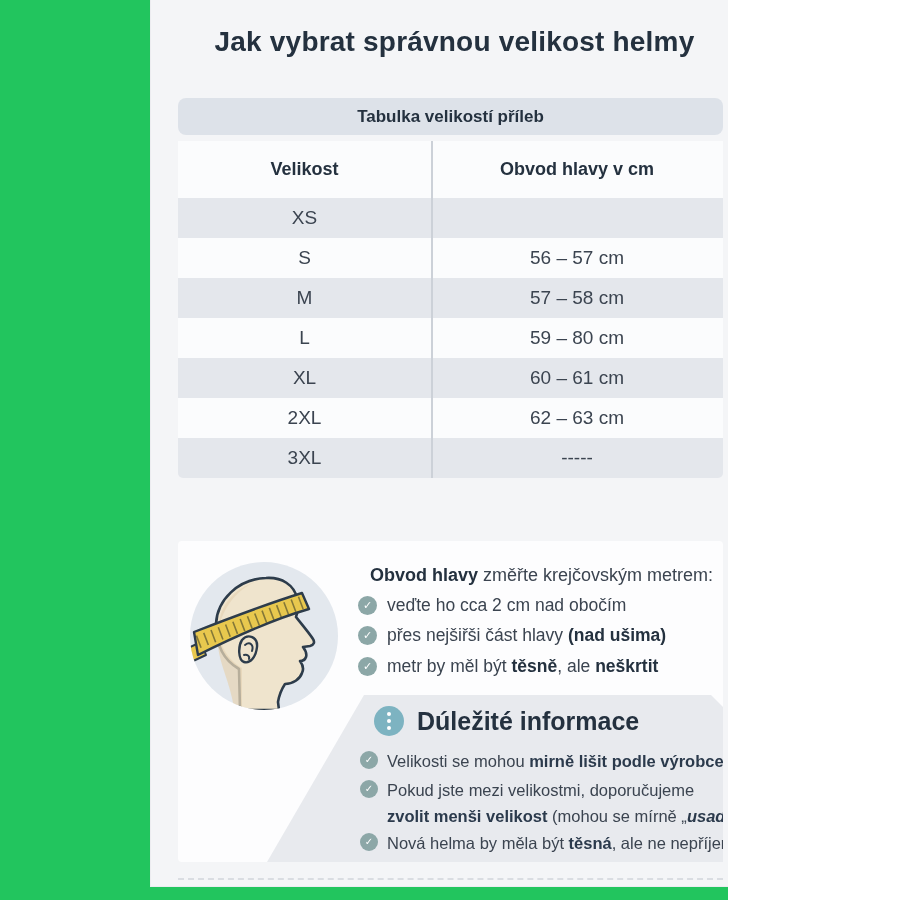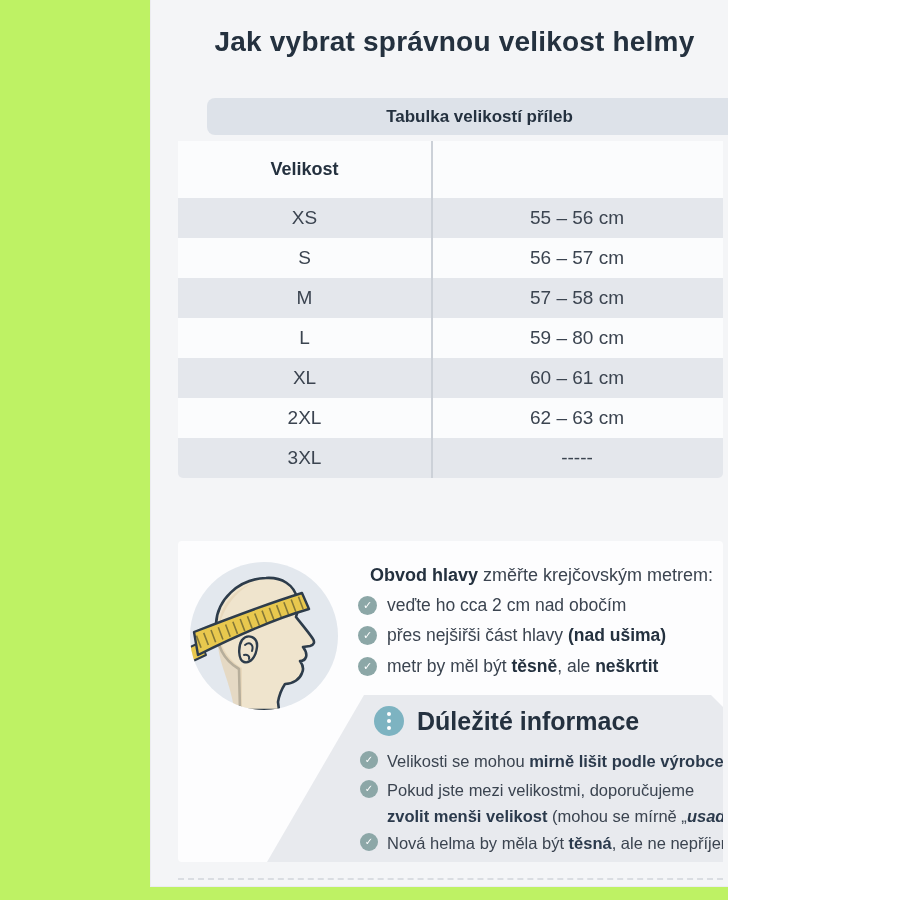--- a/index.html
+++ b/index.html
@@ -1,23 +1,23 @@
 <!DOCTYPE html>
 <html><head>
 <meta charset="utf-8">
 <style>
   html,body{margin:0;padding:0;}
   body{width:900px;height:900px;background:#ffffff;font-family:"Liberation Sans","DejaVu Sans",sans-serif;}
-  .canvas{position:relative;width:728px;height:900px;background:#bef264;overflow:hidden;}
+  .canvas{position:relative;width:728px;height:900px;background:#22c55e;overflow:hidden;}
   .page{position:absolute;left:150px;top:0;width:607px;height:886px;background:#f4f5f7;
         border-left:1px solid #ececf0;border-right:1px solid #ececf0;border-bottom:1px solid #ececf0;}
   .title{position:absolute;left:0;top:26px;width:100%;text-align:center;
          font-size:28px;font-weight:bold;color:#24313f;letter-spacing:.2px;}
   .bar{position:absolute;left:27px;width:545px;background:#dde2e9;border-radius:8px;
-       display:flex;align-items:center;justify-content:center;color:#24313f;margin-left:29px;}
+       display:flex;align-items:center;justify-content:center;color:#24313f;}
   .bar1{top:98px;height:37px;font-size:17px;font-weight:bold;}
   .bar2{top:505px;height:28px;font-size:16.5px;}
   .bar2 .b{font-weight:bold;color:#24313f;}
   .bar2 .r{font-weight:normal;color:#5d6774;margin-left:6px;}
   .tbl{position:absolute;left:27px;top:141px;width:545px;border-radius:0 0 5px 5px;overflow:hidden;}
   .tbl .vline{position:absolute;left:253px;top:0;width:1.5px;height:337px;background:#ccd1d8;}
   .thead{height:57px;background:#fbfcfd;display:flex;align-items:center;
          font-size:18px;font-weight:bold;color:#24313f;}
   .trow{height:40px;display:flex;align-items:center;font-size:19px;color:#3b4450;}
   .trow.g{background:#e4e7ec;}
@@ -56,24 +56,24 @@
 
     <div class="title">Jak vybrat správnou velikost helmy</div>
 
     <div class="bar bar1">
       <span>Tabulka velikostí příleb</span>
     </div>
 
     <div class="tbl">
       <div class="thead">
         <div class="c1">Velikost</div>
+        <div class="c2">Obvod hlavy v cm</div>
       </div>
       <div class="trow g">
         <div class="c1">XS</div>
-        <div class="c2">55 – 56 cm</div>
       </div>
       <div class="trow w">
         <div class="c1">S</div>
         <div class="c2">56 – 57 cm</div>
       </div>
       <div class="trow g">
         <div class="c1">M</div>
         <div class="c2">57 – 58 cm</div>
       </div>
       <div class="trow w">

